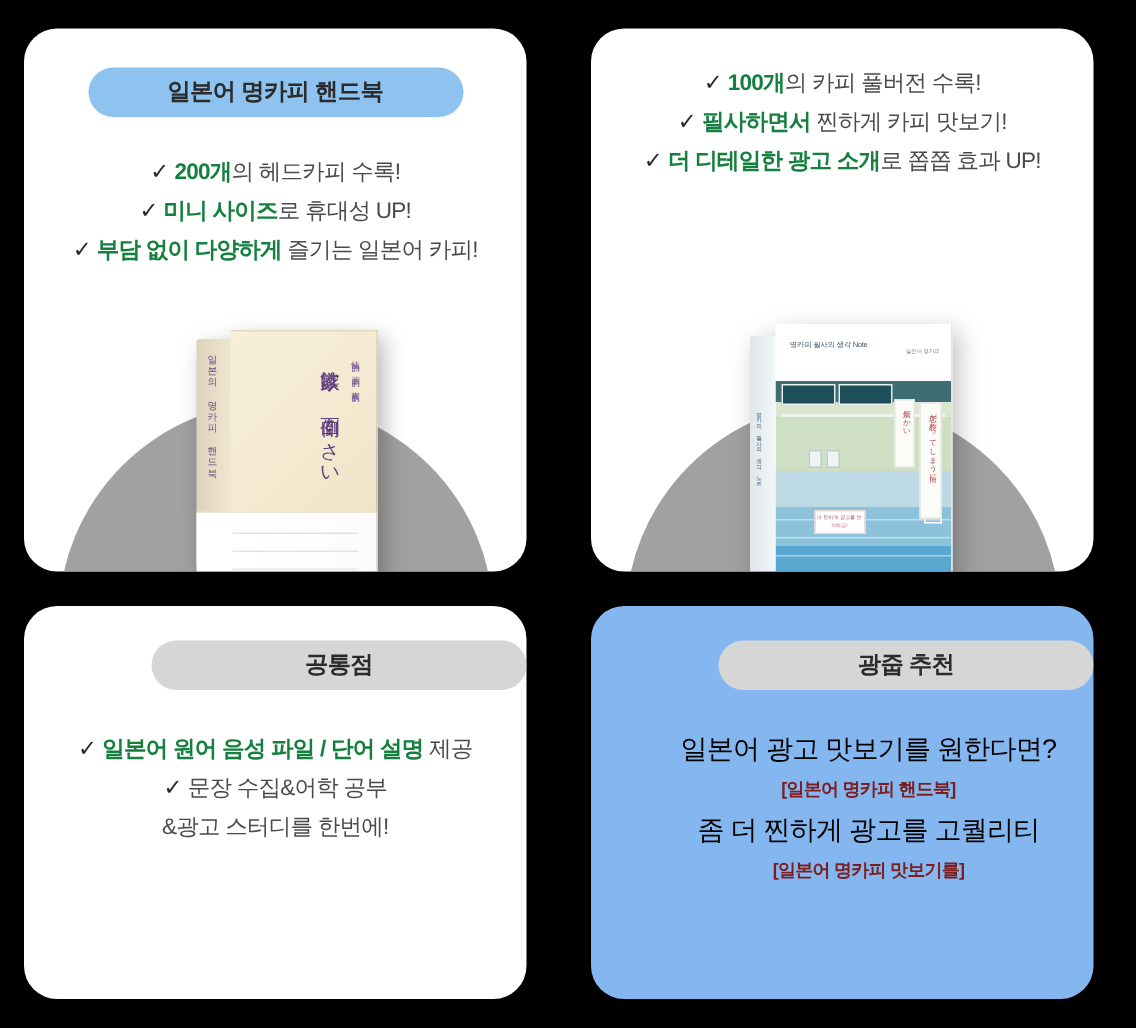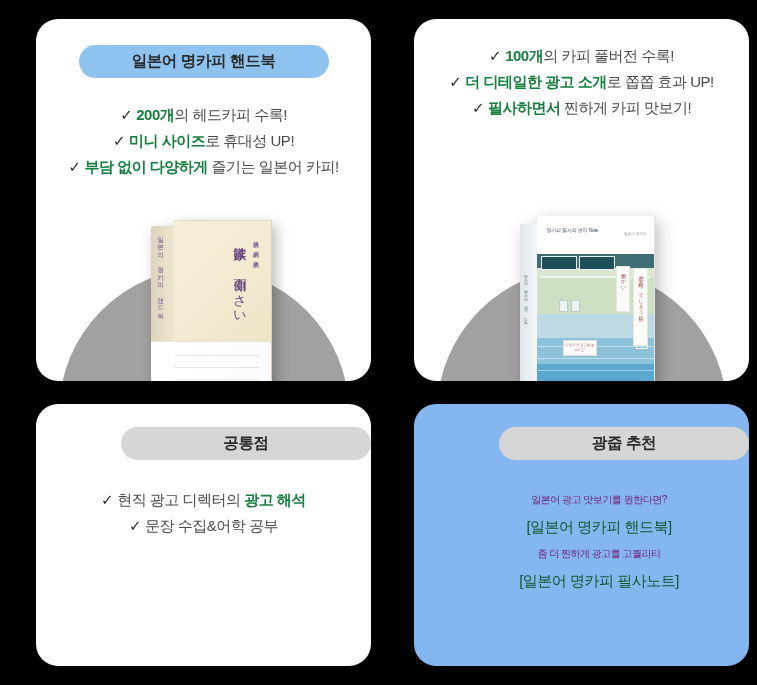--- a/index.html
+++ b/index.html
@@ -17,21 +17,21 @@
   .board {
     position: relative;
     width: 757px;
     height: 685px;
     background: #000000;
     box-sizing: border-box;
   }
 
   .grid {
     position: absolute;
-    left: 36px;
+    left: 16px;
     top: 19px;
     width: 713px;
     height: 647px;
     display: grid;
     grid-template-columns: 335px 335px;
     grid-template-rows: 362px 262px;
     column-gap: 43px;
     row-gap: 23px;
   }
 
@@ -94,30 +94,30 @@
   }
   .bullet-line .b { font-weight: bold; color: #15803d; }
   .bullet-line .n { font-weight: normal; color: #4a4a4a; margin-top: 23px; }
 
   
   .promo {
     margin-top: 26px;
     text-align: center;
   }
   .promo-line {
-    font-size: 10px;
+    font-size: 18px;
     line-height: 27px;
     letter-spacing: -0.5px;
-    color: #701a75;
+    color: #000000;
     white-space: nowrap;
   }
   .promo-line.strong {
-    font-weight: normal;
-    font-size: 15px;
-    color: #14532d;
+    font-weight: bold;
+    font-size: 12px;
+    color: #7f1d1d;
   }
 
   
   .book-stage {
     position: absolute;
     left: 0;
     right: 0;
     bottom: 0;
     height: 175px;
     overflow: hidden;
@@ -355,24 +355,24 @@
       </div>
     </div>
 
     <div class="card row1">
 
       <div class="bullets">
         <div class="bullet-line">
           <span class="chk">✓</span><span class="b">100개</span><span class="n">의 카피 풀버전 수록!</span>
         </div>
         <div class="bullet-line">
+          <span class="chk">✓</span><span class="b">필사하면서</span><span class="n"> 찐하게 카피 맛보기!</span>
+        </div>
+        <div class="bullet-line">
           <span class="chk">✓</span><span class="b">더 디테일한 광고 소개</span><span class="n">로 쫍쫍 효과 UP!</span>
-        </div>
-        <div class="bullet-line">
-          <span class="chk">✓</span><span class="b">필사하면서</span><span class="n"> 찐하게 카피 맛보기!</span>
         </div>
       </div>
 
       <div class="book-stage">
         <div class="disc"></div>
         <div class="book2">
           <div class="spine"></div>
           <div class="face">
             <div class="cover-top"></div>
             <div class="cover-ttl">명카피 필사의 생각 Note</div>
@@ -401,35 +401,38 @@
       </div>
     </div>
 
     <div class="card row2">
       <div class="pill-wrap">
         <div class="pill gray">공통점</div>
       </div>
 
       <div class="bullets">
         <div class="bullet-line">
-          <span class="chk">✓</span><span class="n">현직 광고 디렉터의 </span><span class="b">광고 해석</span><span class="n"></span>
+          <span class="chk">✓</span><span class="n"></span><span class="b">일본어 원어 음성 파일 / 단어 설명</span><span class="n"> 제공</span>
         </div>
         <div class="bullet-line">
           <span class="chk">✓</span><span class="n">문장 수집&amp;어학 공부</span>
+        </div>
+        <div class="bullet-line">
+          <span class="n">&amp;광고 스터디를 한번에!</span>
         </div>
       </div>
     </div>
 
     <div class="card row2 blue-card">
       <div class="pill-wrap">
         <div class="pill gray">광줍 추천</div>
       </div>
 
       <div class="promo">
         <div class="promo-line">일본어 광고 맛보기를 원한다면?</div>
         <div class="promo-line strong">[일본어 명카피 핸드북]</div>
         <div class="promo-line">좀 더 찐하게 광고를 고퀄리티</div>
-        <div class="promo-line strong">[일본어 명카피 필사노트]</div>
+        <div class="promo-line strong">[일본어 명카피 맛보기를]</div>
       </div>
     </div>
 
   </div>
 </div>
 
 </body></html>

